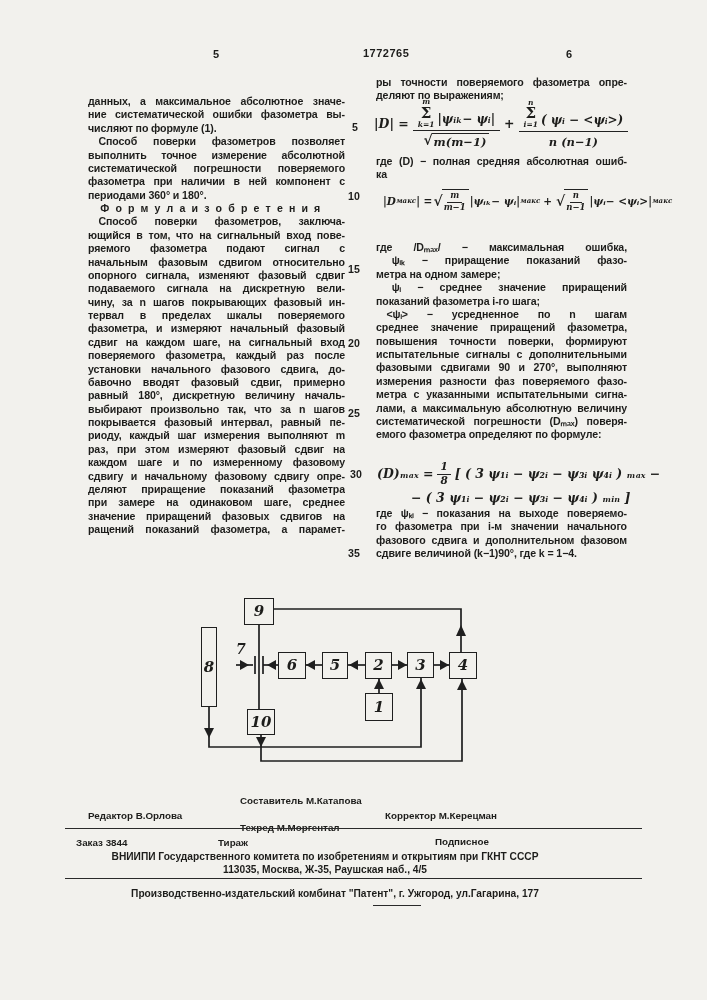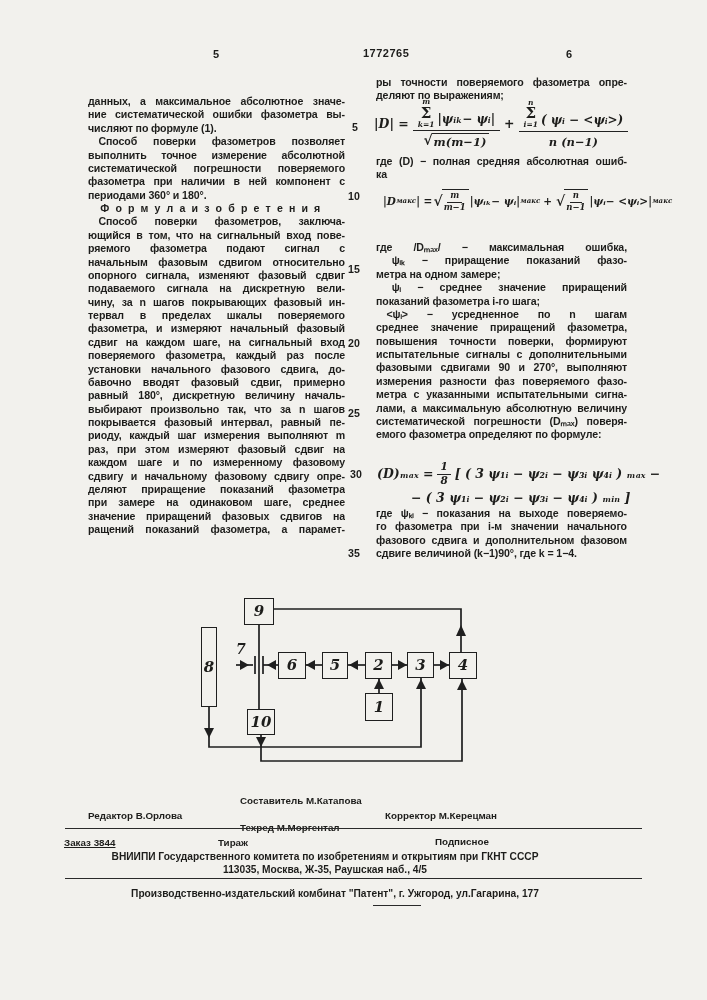--- a/index.html
+++ b/index.html
@@ -258,20 +258,20 @@
 <div class="dbox" style="left:247px;top:709px;width:28px;height:26px;">
     <span>10</span>
   </div>
 <div class="dlabel" style="left:236px;top:642px;">7</div>
 
 <div class="abs ft" style="left:240px;top:795px;">Составитель  М.Катапова</div>
 <div class="abs ft" style="left:88px;top:810px;">Редактор  В.Орлова</div>
 <div class="abs ft" style="left:240px;top:810px;margin-top:12px;">Техред М.Моргентал</div>
 <div class="abs ft" style="left:385px;top:810px;">Корректор  М.Керецман</div>
 <div class="rule" style="left:65px;top:828px;width:577px;"></div>
-<div class="abs ft" style="left:64px;top:837px;text-decoration:underline;">Заказ  3844</div>
+<div class="abs ft" style="left:76px;top:837px;">Заказ  3844</div>
 <div class="abs ft" style="left:218px;top:837px;">Тираж</div>
 <div class="abs ft" style="left:435px;top:836px;">Подписное</div>
 <div class="abs ft ctr" style="left:65px;top:851px;width:520px;font-size:10.2px;">ВНИИПИ Государственного комитета по изобретениям и открытиям при ГКНТ СССР</div>
 <div class="abs ft ctr" style="left:65px;top:864px;width:520px;font-size:10.2px;">113035, Москва, Ж-35, Раушская наб., 4/5</div>
 <div class="rule" style="left:65px;top:878px;width:577px;"></div>
 <div class="abs ft ctr" style="left:65px;top:888px;width:540px;font-size:10.2px;">Производственно-издательский комбинат "Патент", г. Ужгород, ул.Гагарина, 177</div>
 <div class="rule" style="left:373px;top:905px;width:48px;border-top-width:1.2px;"></div>
 
 </body></html>

